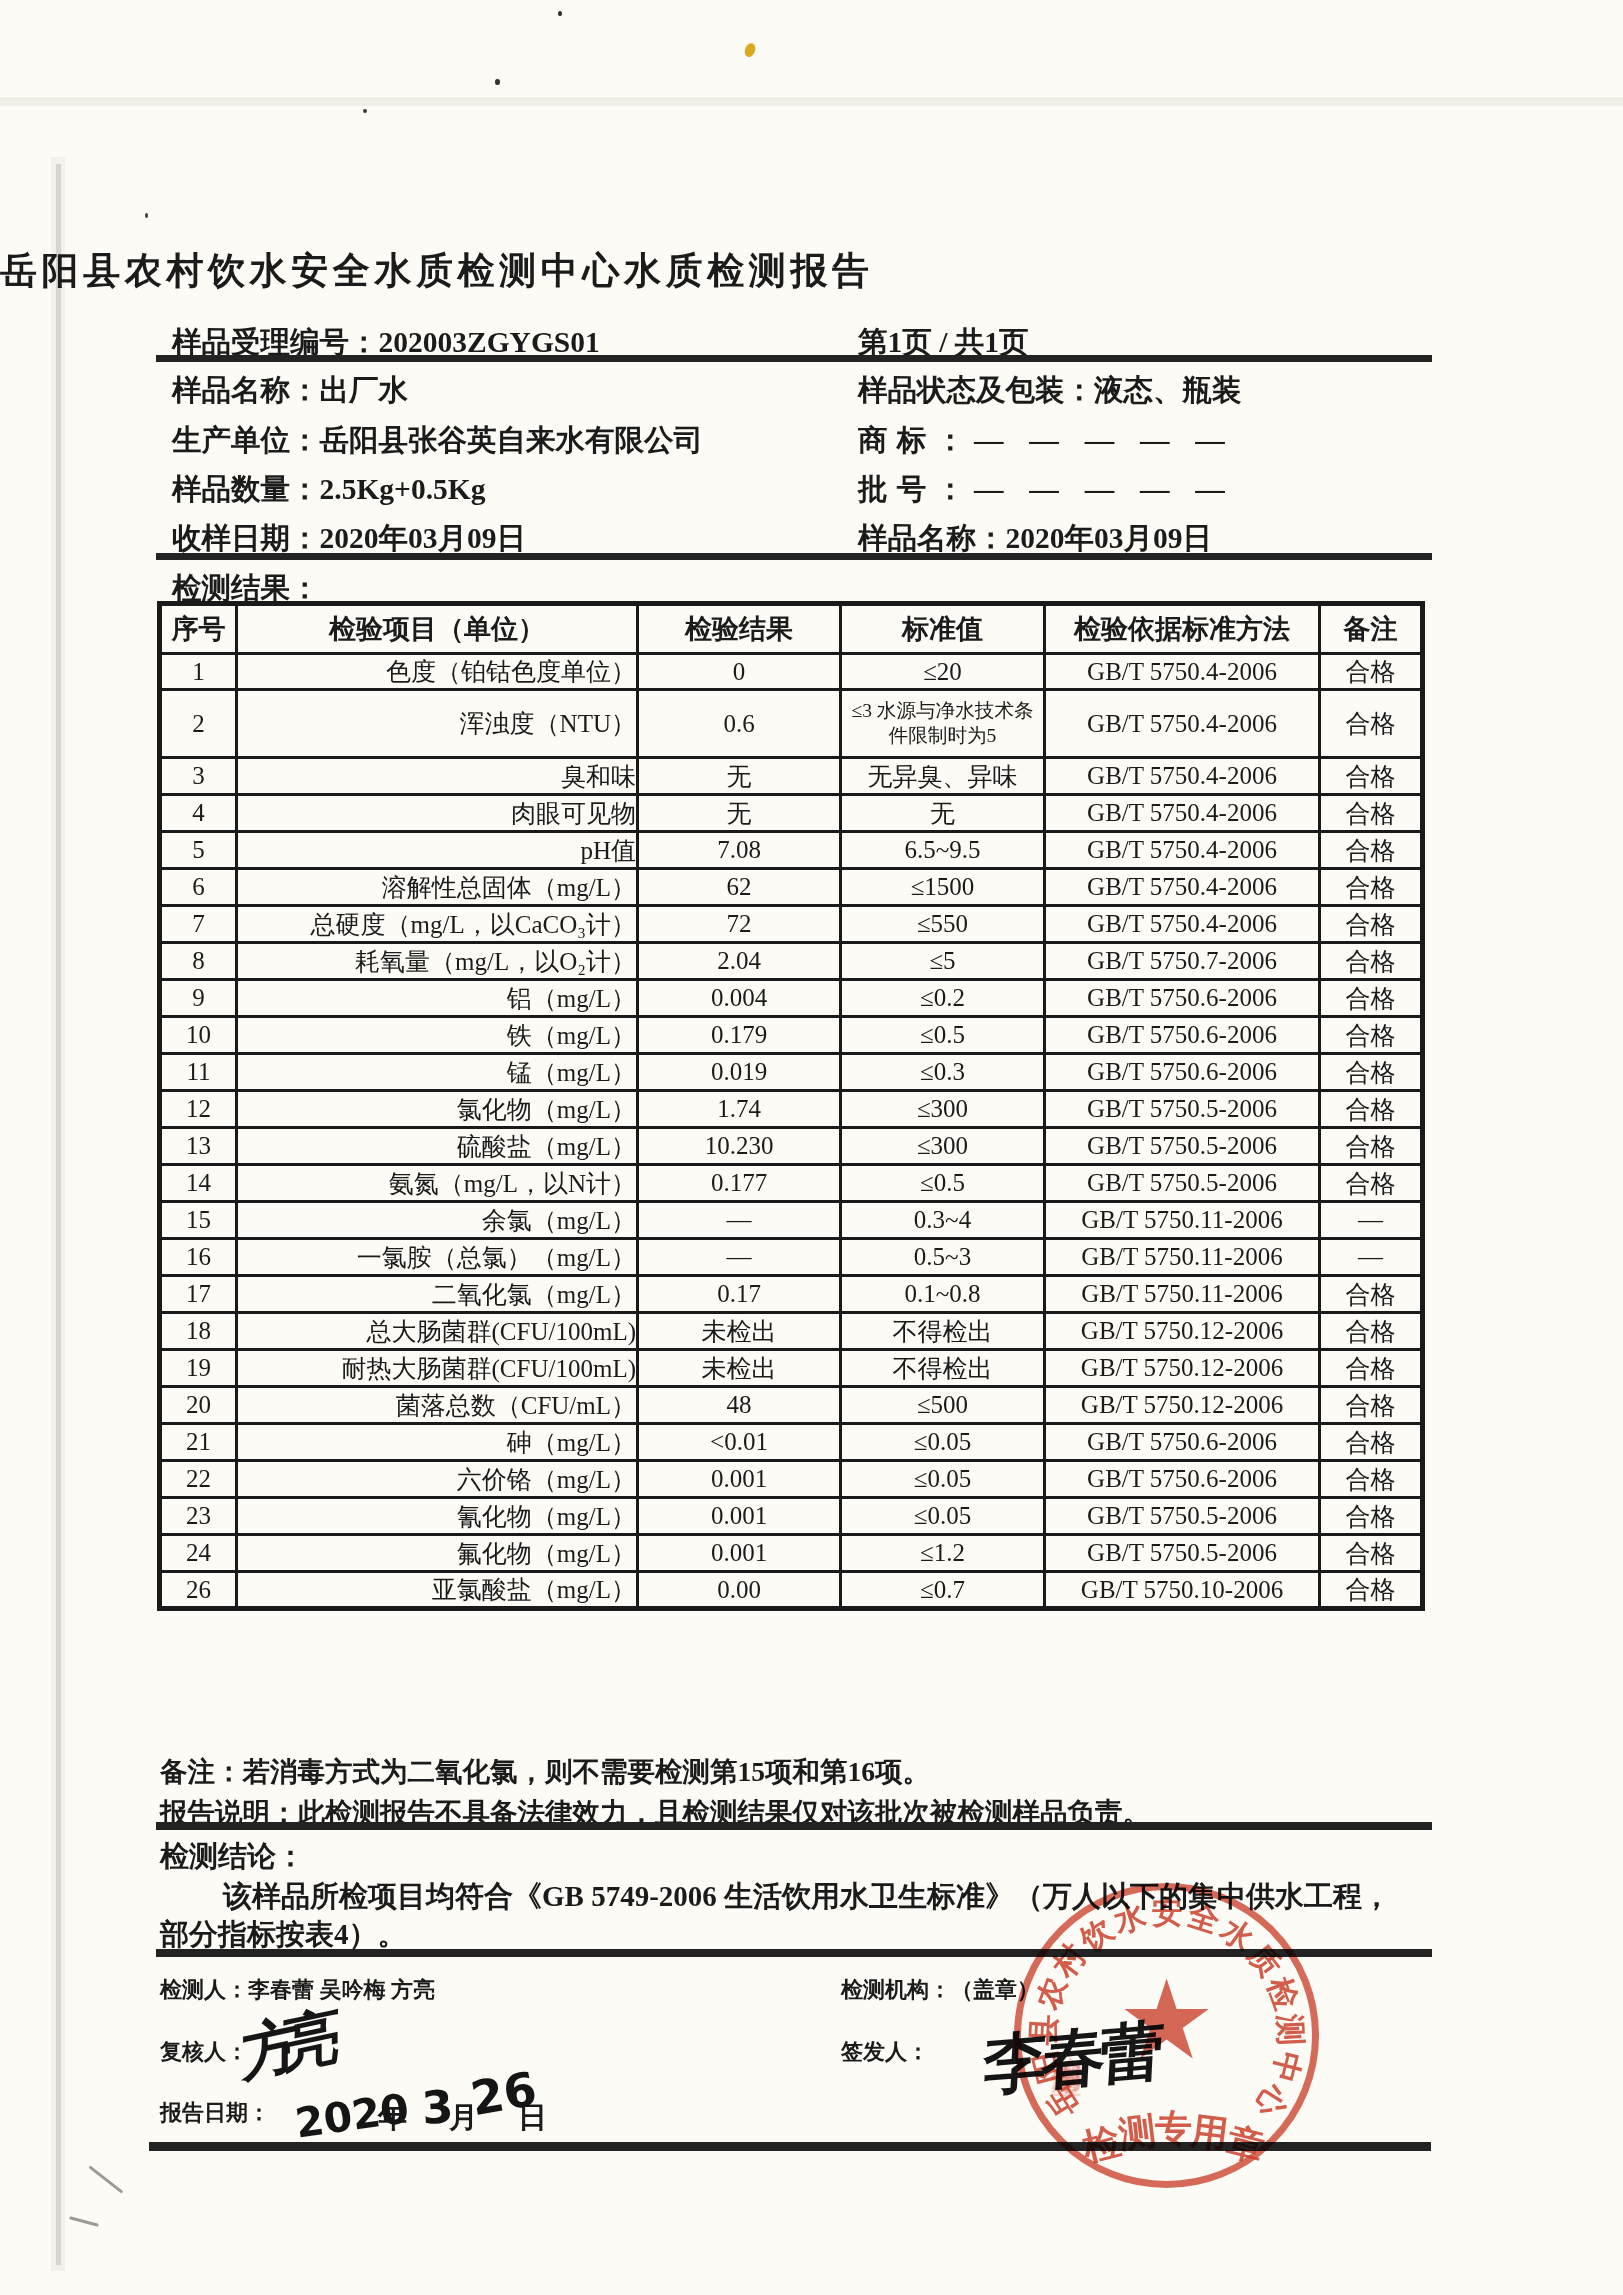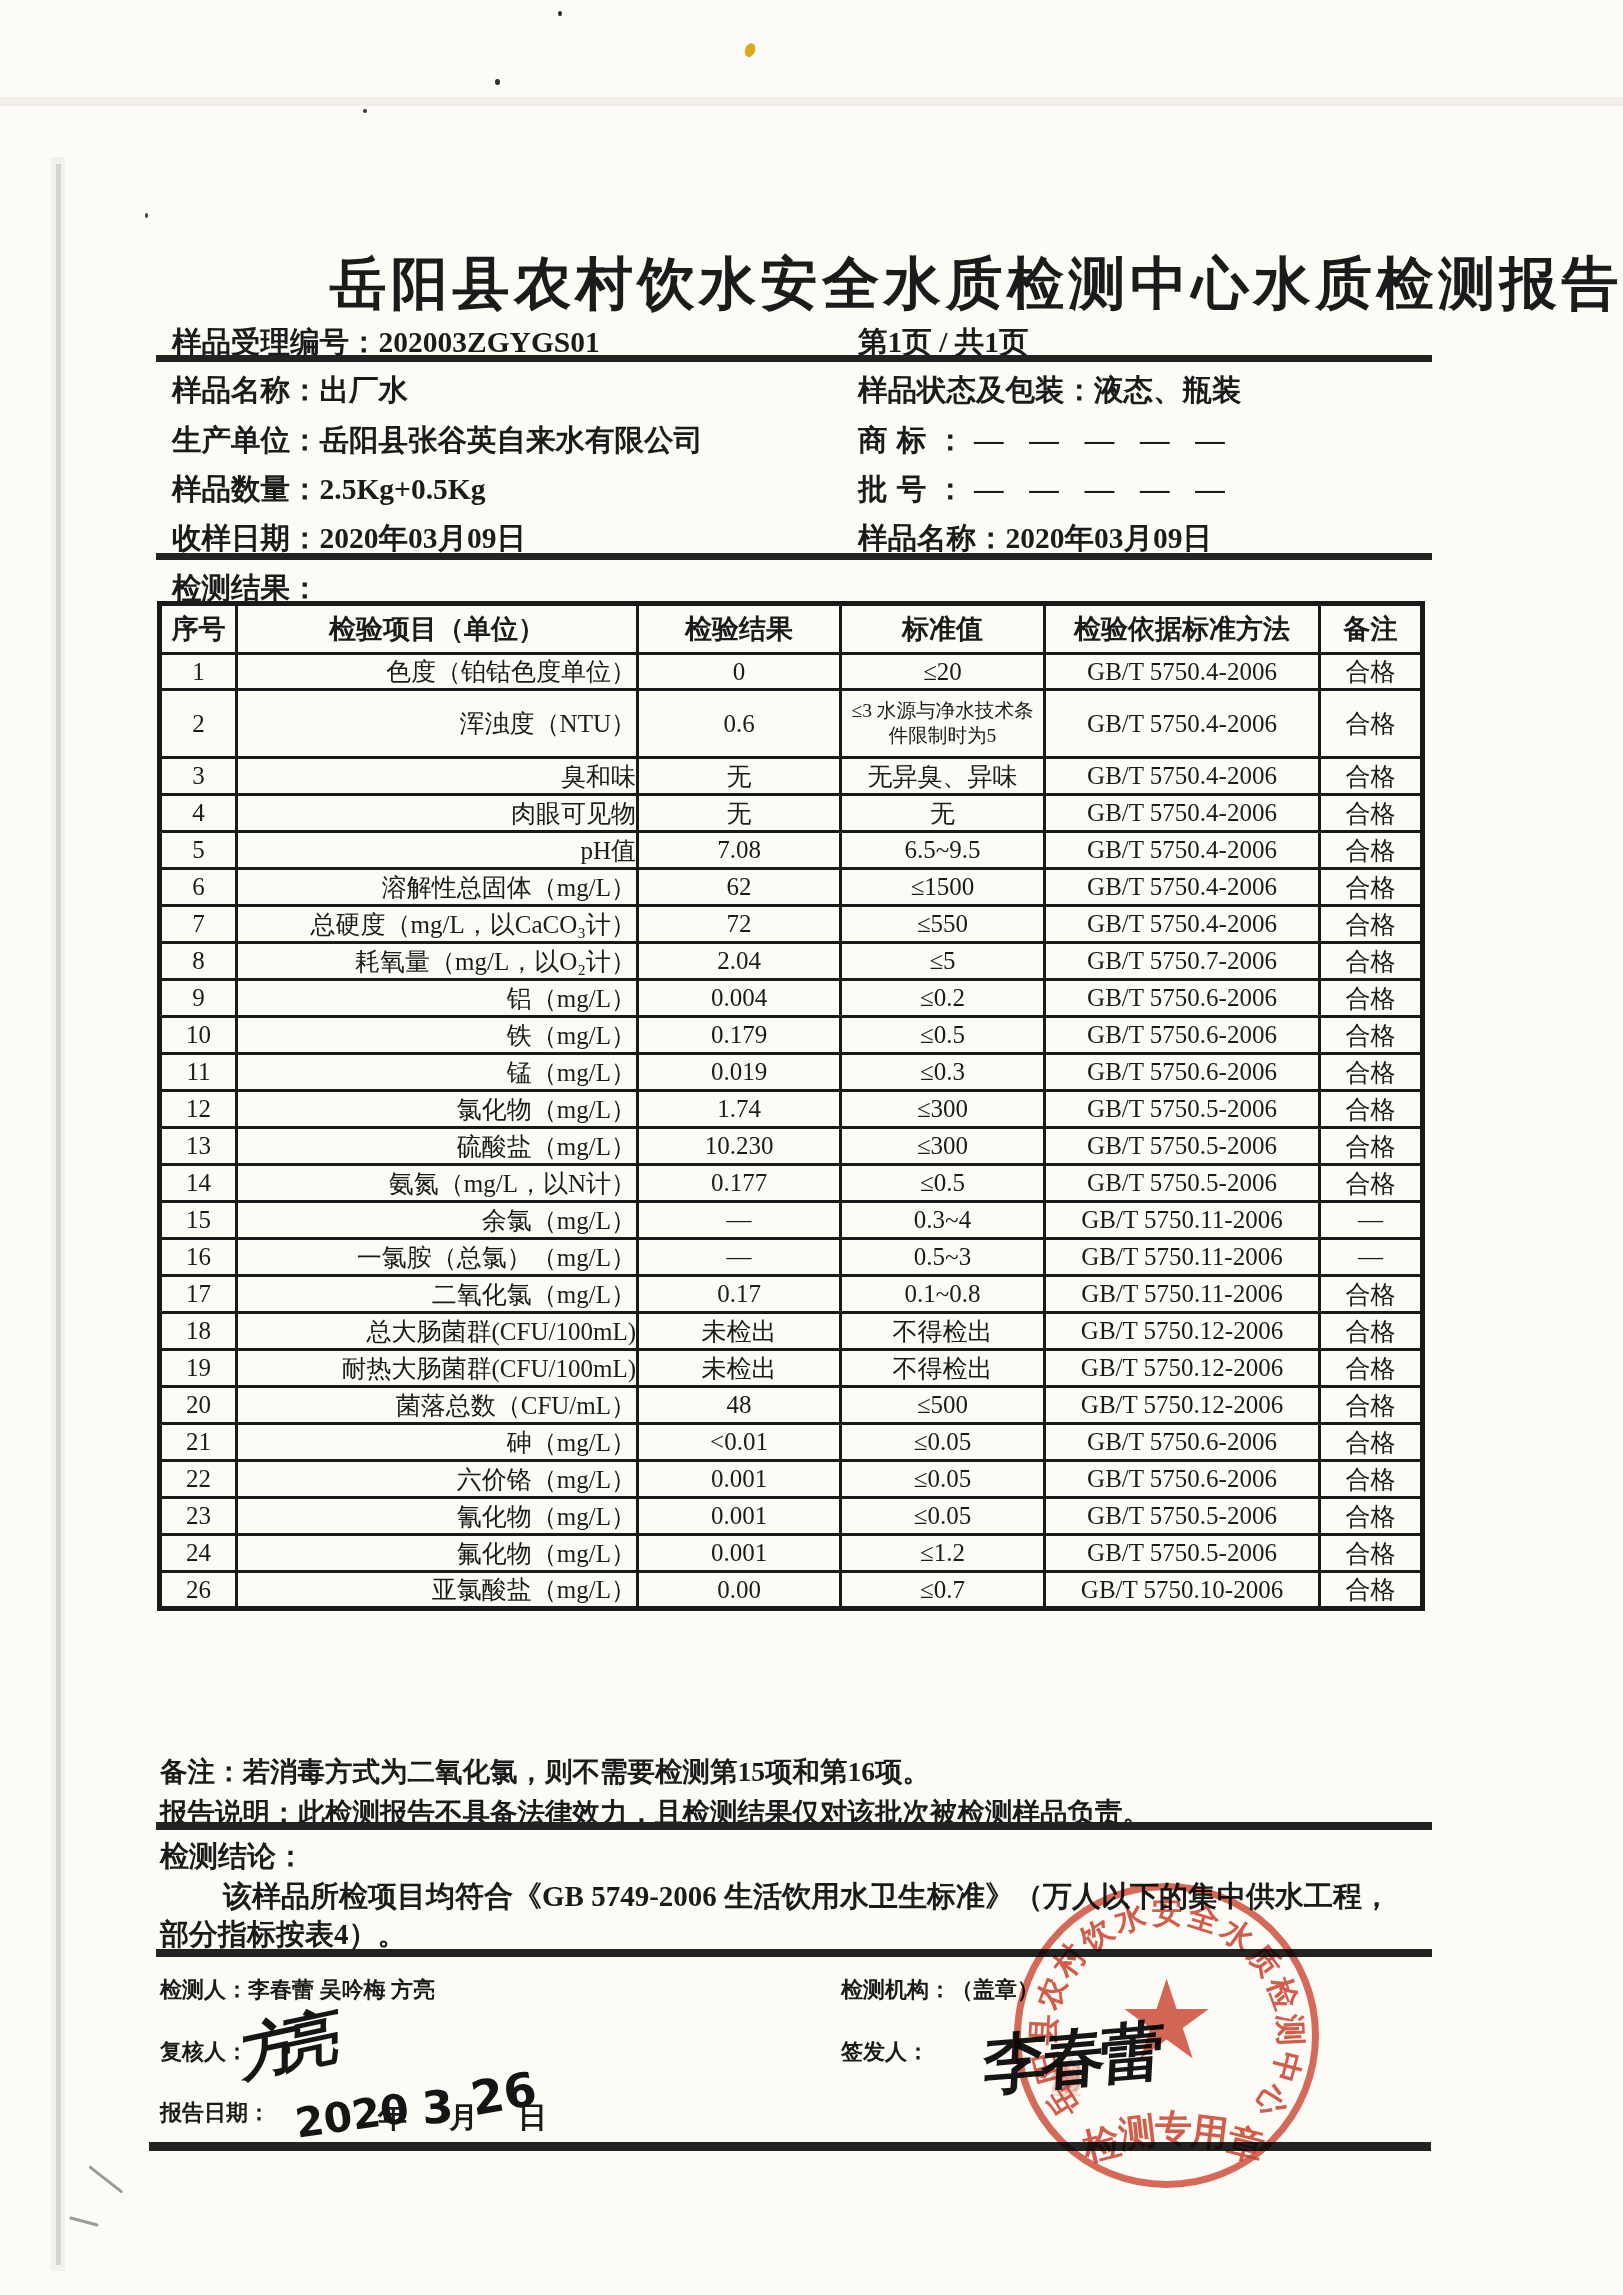--- a/index.html
+++ b/index.html
@@ -11,22 +11,22 @@
     color:#1b1b1b;
     overflow:hidden;
   }
   
   .edge-shadow{position:absolute;left:56px;top:164px;width:4.6px;height:2101px;background:#bdbcb8;opacity:.55;}
   .edge-shadow-soft{position:absolute;left:51px;top:157px;width:14.4px;height:2114px;background:#d8d6d1;opacity:.28;}
   .scan-band{position:absolute;left:0;top:97px;width:1623px;height:9.2px;background:#edebe5;opacity:.8;}
   .speck{position:absolute;border-radius:50%;}
   .pencil{position:absolute;background:#8a8a85;height:2.6px;border-radius:1.3px;opacity:.85;}
   .doc-title{
-    position:absolute;top:246px;left:0;right:0;text-align:right;
-    font-size:57px;font-weight:700;letter-spacing:4.6px;padding-left:21px;
+    position:absolute;top:246px;left:0;right:0;text-align:left;
+    font-size:37px;font-weight:700;letter-spacing:4.6px;
   }
   .textline{position:absolute;left:160px;font-size:29.5px;font-weight:700;white-space:nowrap;margin-left:12px;}
   .textline .rcol{position:absolute;left:686px;top:0;white-space:nowrap;}
   .dashes{letter-spacing:9.2px;}
   .rule{position:absolute;left:156px;width:1276px;background:#232323;}
 
   table.results{
     position:absolute;left:157px;top:601px;width:1263px;
     border-collapse:collapse;table-layout:fixed;
     border:5.9px solid #1a1a1a;

